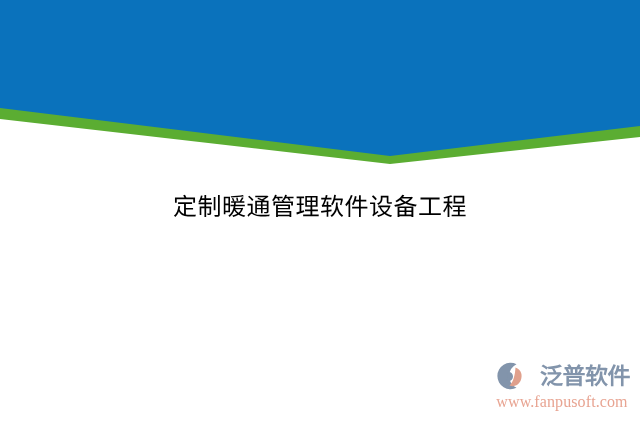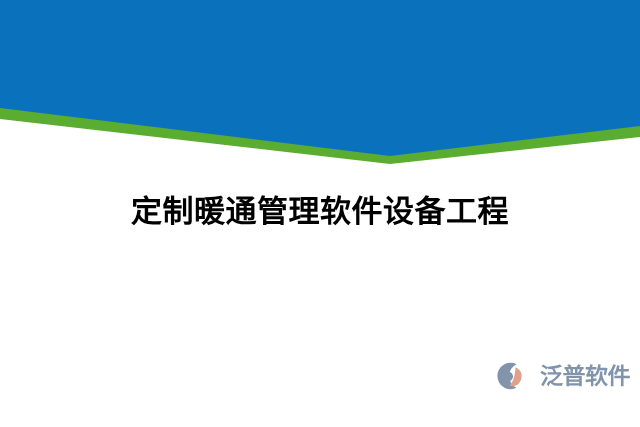--- a/index.html
+++ b/index.html
@@ -45,22 +45,22 @@
     position: absolute;
     left: 0;
     top: 192px;
     width: 640px;
     text-align: center;
     line-height: 1.30;
   }
   .title-line {
     display: block;
     font-family: "Liberation Serif", "DejaVu Serif", serif;
-    font-size: 31px;
-    font-weight: 700;
+    font-size: 24px;
+    font-weight: 400;
     color: #000000;
     letter-spacing: 0.5px;
     white-space: nowrap;
   }
 
   
   #watermark {
     position: absolute;
     right: 6px;
     bottom: 8px;
@@ -136,15 +136,16 @@
 
           <path d="M23.5 7.5 C29.5 9.5 31 15.5 28.5 21 C26 26 21 27 17.5 25.5 C21.5 22 23 15 23.5 7.5 Z" fill="#e0a08c"></path>
 
           <path d="M14.5 12.5 C18 11 21 13 21 16.5 C21 20 18 22 14.5 20.5 C16.5 18 16.5 15 14.5 12.5 Z" fill="#8294ab"></path>
         </svg>
       </span>
 
       <span id="watermark-brand-text">泛普软件</span>
     </div>
 
+    <div id="watermark-url">www.fanpusoft.com</div>
   </div>
 
 </div>
 
 </body></html>

